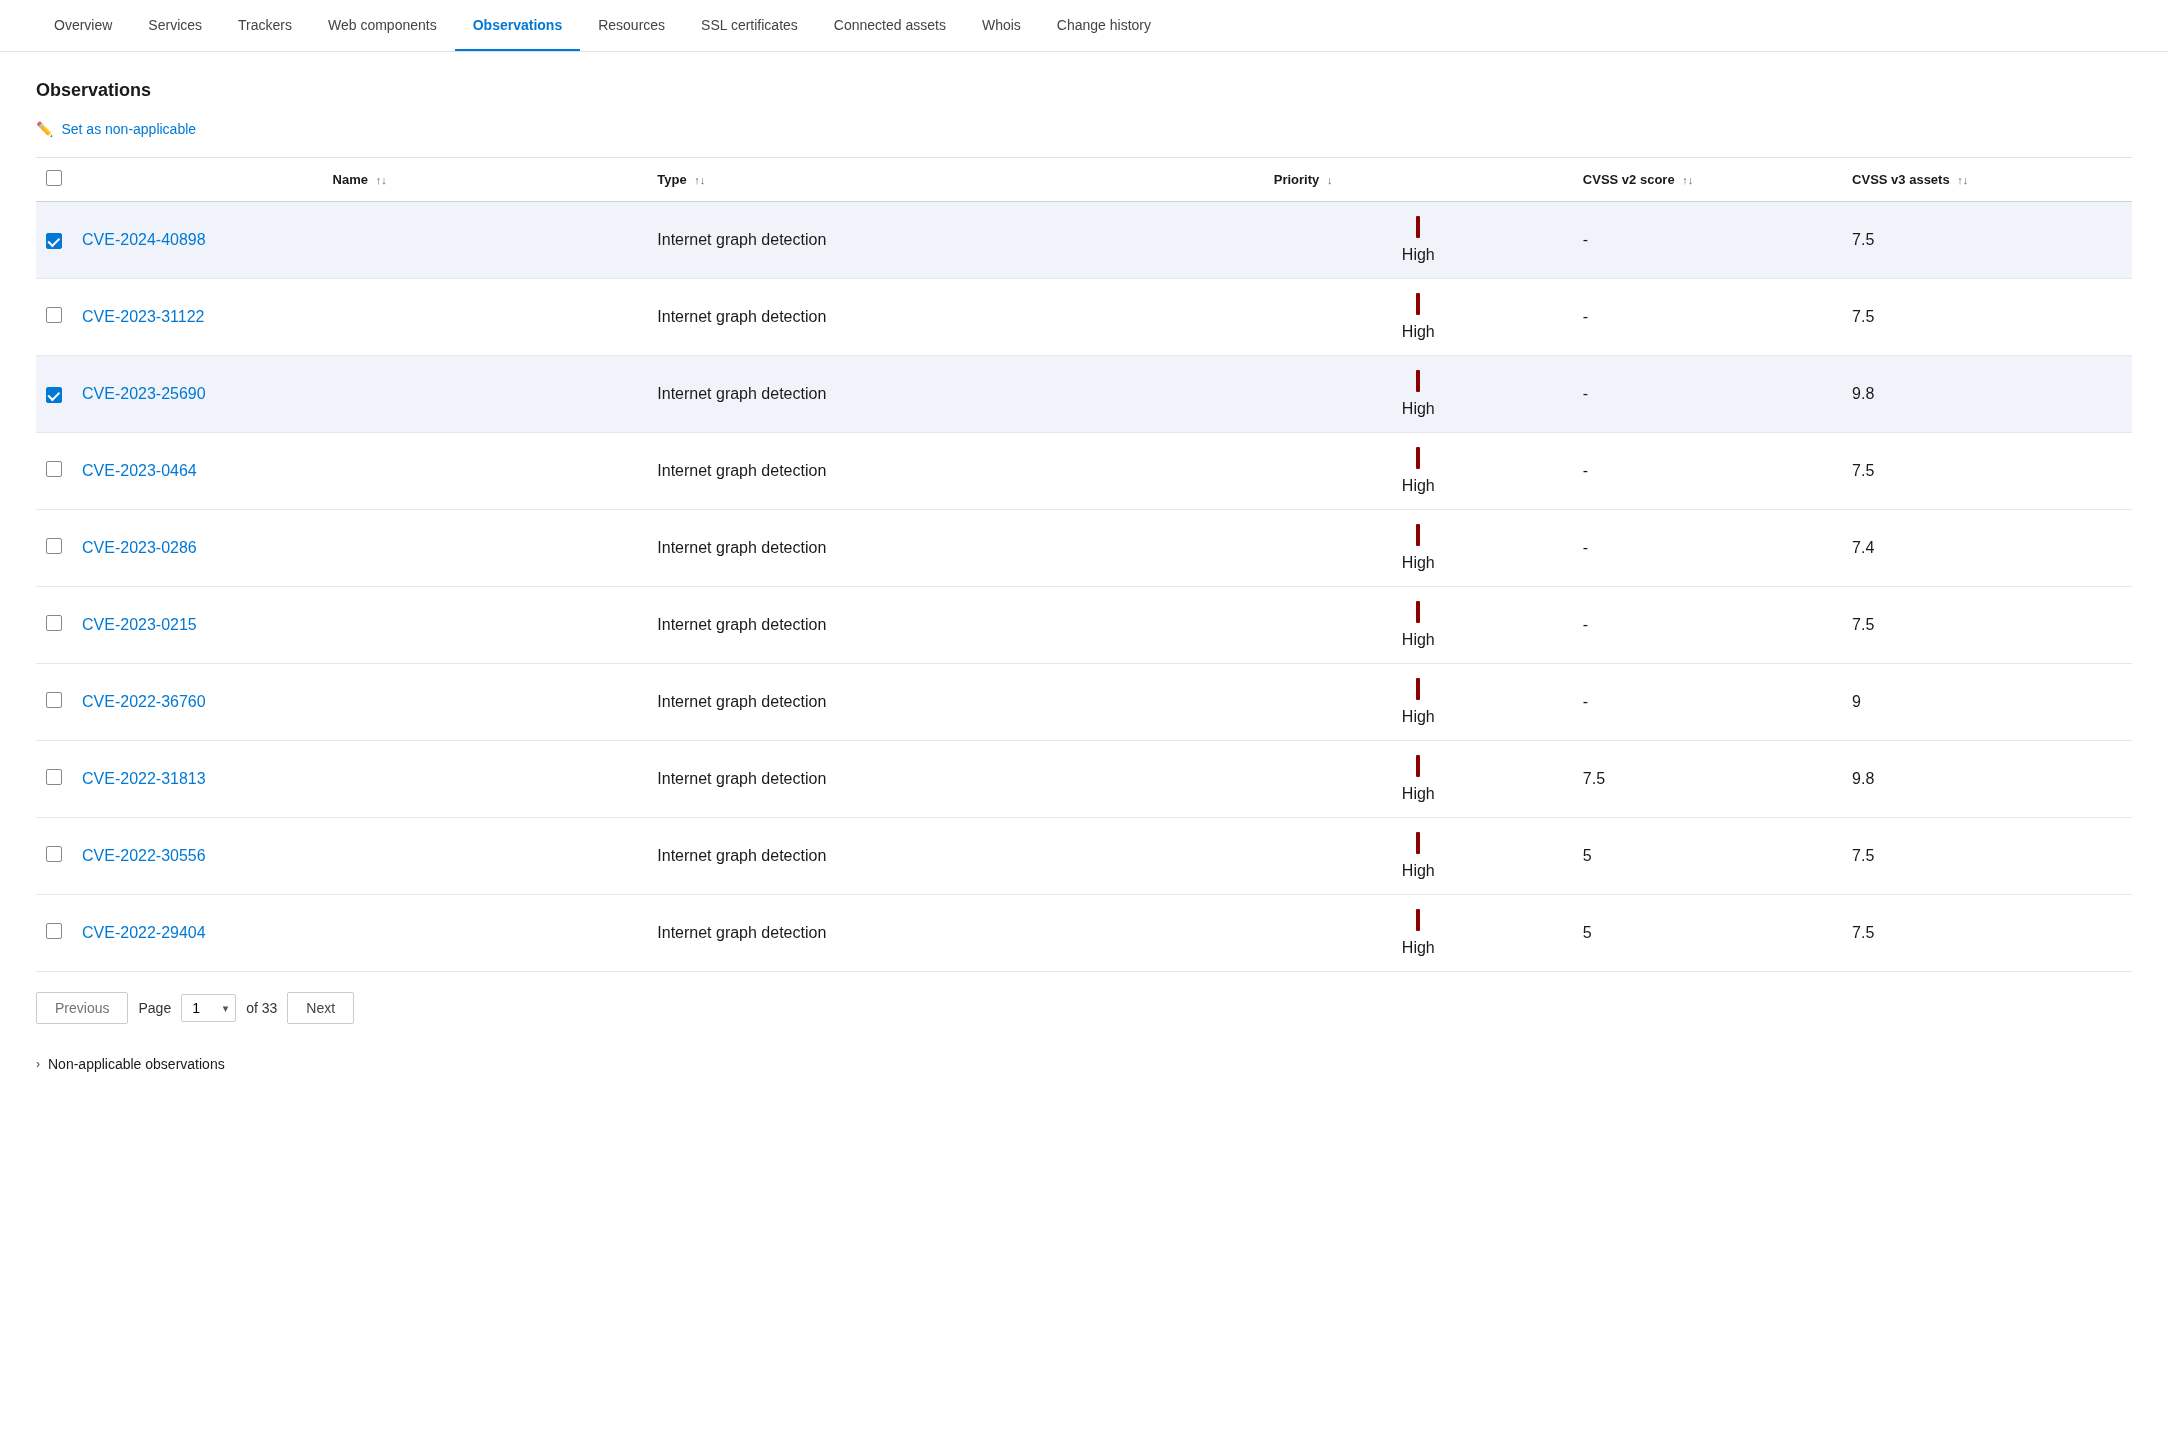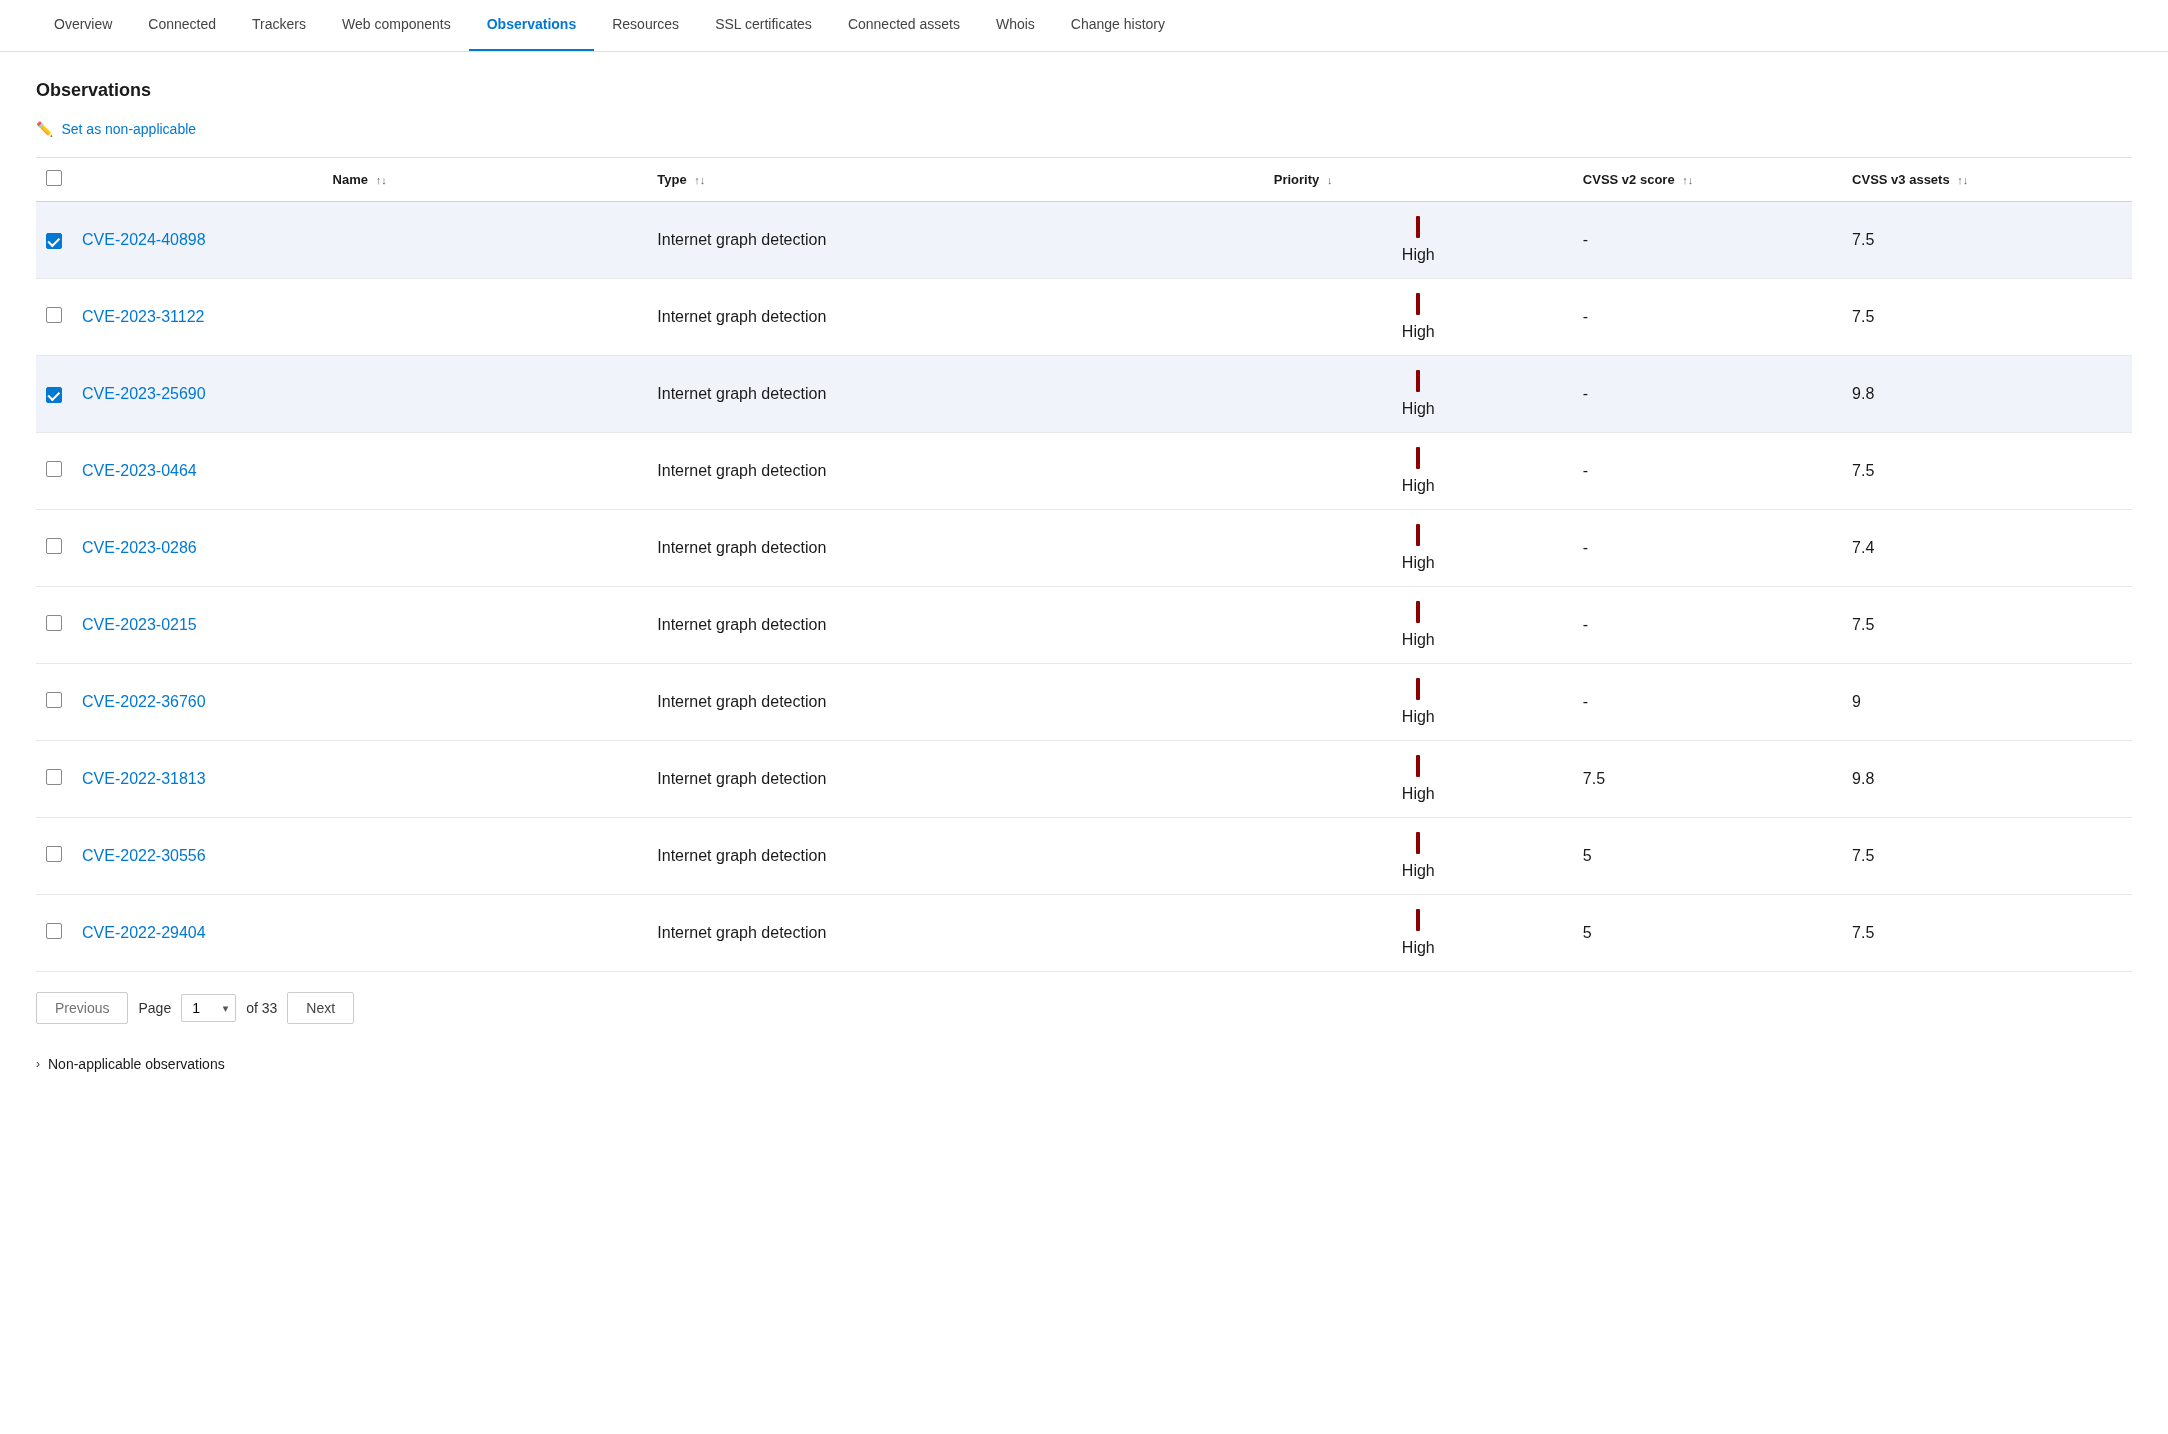--- a/index.html
+++ b/index.html
@@ -6,20 +6,21 @@
     body {
       font-family: 'Segoe UI', -apple-system, BlinkMacSystemFont, sans-serif;
       font-size: 14px;
       color: #1a1a1a;
       background: #fff;
     }
 
     
     .top-nav {
       display: flex;
+      align-items: center;
       gap: 0;
       padding: 0 36px;
       border-bottom: 1px solid #e0e0e0;
       height: 52px;
     }
     .nav-item {
       padding: 16px 18px;
       cursor: pointer;
       font-size: 14px;
       color: #444;
@@ -229,21 +230,21 @@
     .col-type { width: 30%; }
     .col-priority { width: 15%; }
     .col-cvss2 { width: 13%; }
     .col-cvss3 { width: 14%; }
   </style>
 </head>
 <body>
 
 <nav class="top-nav">
   <div class="nav-item">Overview</div>
-  <div class="nav-item">Connected</div>
+  <div class="nav-item">Services</div>
   <div class="nav-item">Trackers</div>
   <div class="nav-item">Web components</div>
   <div class="nav-item active">Observations</div>
   <div class="nav-item">Resources</div>
   <div class="nav-item">SSL certificates</div>
   <div class="nav-item">Connected assets</div>
   <div class="nav-item">Whois</div>
   <div class="nav-item">Change history</div>
 </nav>
 

